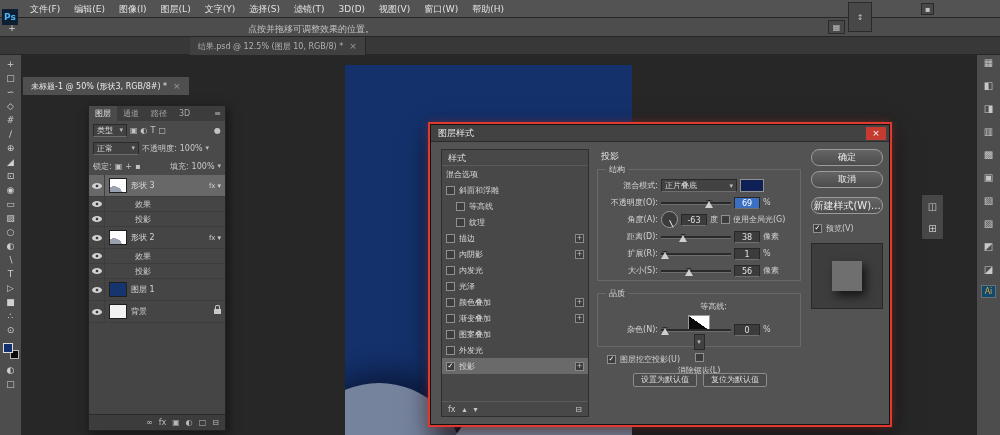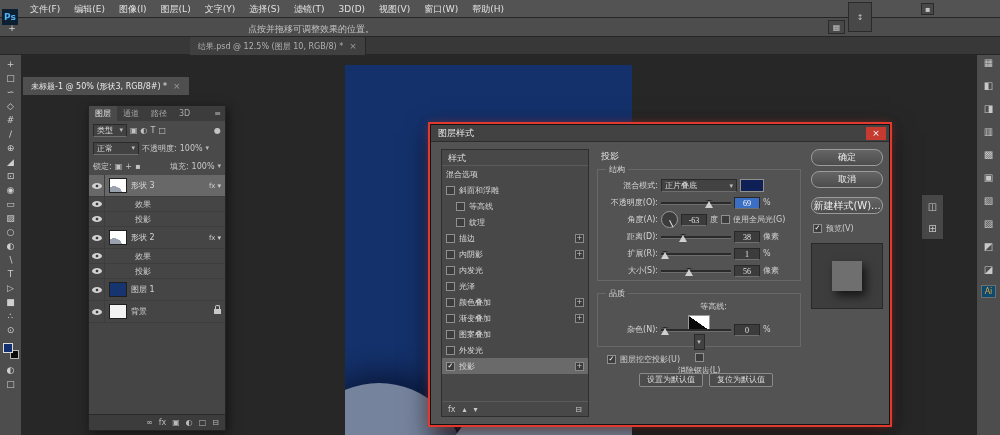--- a/index.html
+++ b/index.html
@@ -78,34 +78,34 @@
   .cb{width:9px;height:9px;background:#3c3c3c;border:1px solid #8f8f8f;display:inline-flex;align-items:center;justify-content:center;font-size:7px;color:#fff;flex:none;line-height:1;}
   .plusbox{margin-left:auto;width:9px;height:9px;border:1px solid #8a8a8a;background:#3c3c3c;color:#cccccc;display:flex;align-items:center;justify-content:center;font-size:7px;flex:none;}
   .styles-footer{position:absolute;bottom:0;left:0;right:0;height:15px;border-top:1px solid #5a5a5a;display:flex;align-items:center;gap:7px;padding:0 6px;color:#c9c9c9;}
   .sf-trash{margin-left:auto;}
   .dlg-section-title{position:absolute;left:170px;top:25px;font-size:9px;color:#e4e4e4;}
   .groupbox{position:absolute;border:1px solid #686868;}
   .group-label{position:absolute;top:-6px;left:8px;background:#535353;padding:0 3px;font-size:8px;color:#dadada;}
   .gcontent{padding:7px 4px 0 4px;}
   .frow{display:flex;align-items:center;height:17px;gap:3px;}
   .flabel{width:56px;text-align:right;color:#d4d4d4;flex:none;white-space:nowrap;}
-  .numbox{width:26px;height:12px;background:#3c3c3c;border:1px solid #282828;border-bottom-color:#707070;color:#e2e2e2;text-align:center;line-height:11px;flex:none;font-family:Liberation Serif, serif;}
+  .numbox{width:26px;height:12px;background:#3c3c3c;border:1px solid #282828;border-bottom-color:#707070;color:#e2e2e2;text-align:center;line-height:11px;flex:none;}
   .numbox.sel{background:#3b6fc4;color:#fff;}
   .unit{color:#cfcfcf;white-space:nowrap;}
   .slider{position:relative;width:70px;height:10px;flex:none;}
   .slider .track{position:absolute;left:0;right:0;top:4px;height:2px;background:#2a2a2a;box-shadow:0 1px 0 #6e6e6e;}
   .slider .thumb{position:absolute;top:2px;width:0;height:0;border-left:4px solid transparent;border-right:4px solid transparent;border-bottom:7px solid #cfcfcf;}
   .swatch{width:24px;height:13px;border:1px solid #909090;background:#0f2057;flex:none;}
   .dial{position:relative;width:17px;height:17px;border-radius:50%;border:1px solid #9a9a9a;background:#3c3c3c;flex:none;}
   .dial::after{content:"";position:absolute;left:50%;top:50%;width:8px;height:1px;background:#e4e4e4;transform-origin:0 0;transform:rotate(63deg);}
   .contour{width:22px;height:16px;background:linear-gradient(to top right,#0a0a0a 0 49%,#ffffff 50%);border:1px solid #999;flex:none;}
   .dd-mini{width:11px;height:16px;background:#424242;border:1px solid #2a2a2a;display:flex;align-items:center;justify-content:center;color:#bdbdbd;font-size:7px;flex:none;}
   .btn{position:absolute;height:17px;border:1px solid #9b9b9b;border-radius:8px;background:linear-gradient(#656565,#4d4d4d);color:#ececec;text-align:center;line-height:15px;font-size:9px;}
   .small-btn{height:14px;border:1px solid #8a8a8a;border-radius:2px;background:#4c4c4c;color:#dddddd;text-align:center;line-height:12px;padding:0 7px;display:inline-block;font-size:8px;}
-  .defaults-row{position:absolute;left:172px;top:248px;width:206px;text-align:center;display:flex;gap:6px;justify-content:center;}
+  .defaults-row{position:absolute;left:166px;top:248px;width:206px;text-align:center;display:flex;gap:6px;justify-content:center;}
   .knockout-row{position:absolute;left:176px;top:229px;display:flex;align-items:center;gap:4px;}
   .preview-row{position:absolute;left:382px;top:98px;display:flex;align-items:center;gap:4px;}
   .preview-box{position:absolute;left:380px;top:118px;width:72px;height:66px;background:#3d3d3d;border:1px solid #282828;display:flex;align-items:center;justify-content:center;}
   .preview-square{width:30px;height:30px;background:#6f6f6f;box-shadow:4px 5px 9px rgba(0,0,0,.65);}
 
   
   .right-dock{position:absolute;right:0;top:18px;width:24px;bottom:0;background:#4d4d4d;border-left:1px solid #262626;display:flex;flex-direction:column;align-items:center;gap:9px;padding-top:14px;z-index:26;}
   .dock-icon{width:16px;height:14px;display:flex;align-items:center;justify-content:center;color:#c8c8c8;font-size:10px;}
   .dock-icon.ai{font-size:8px;color:#e8a33d;border:1px solid #6f6f6f;background:#0c4a6e;width:15px;height:13px;}
   .mini-dock{position:absolute;left:921px;top:194px;width:23px;height:46px;background:#474747;border:1px solid #262626;display:flex;flex-direction:column;align-items:center;justify-content:space-around;z-index:16;}

